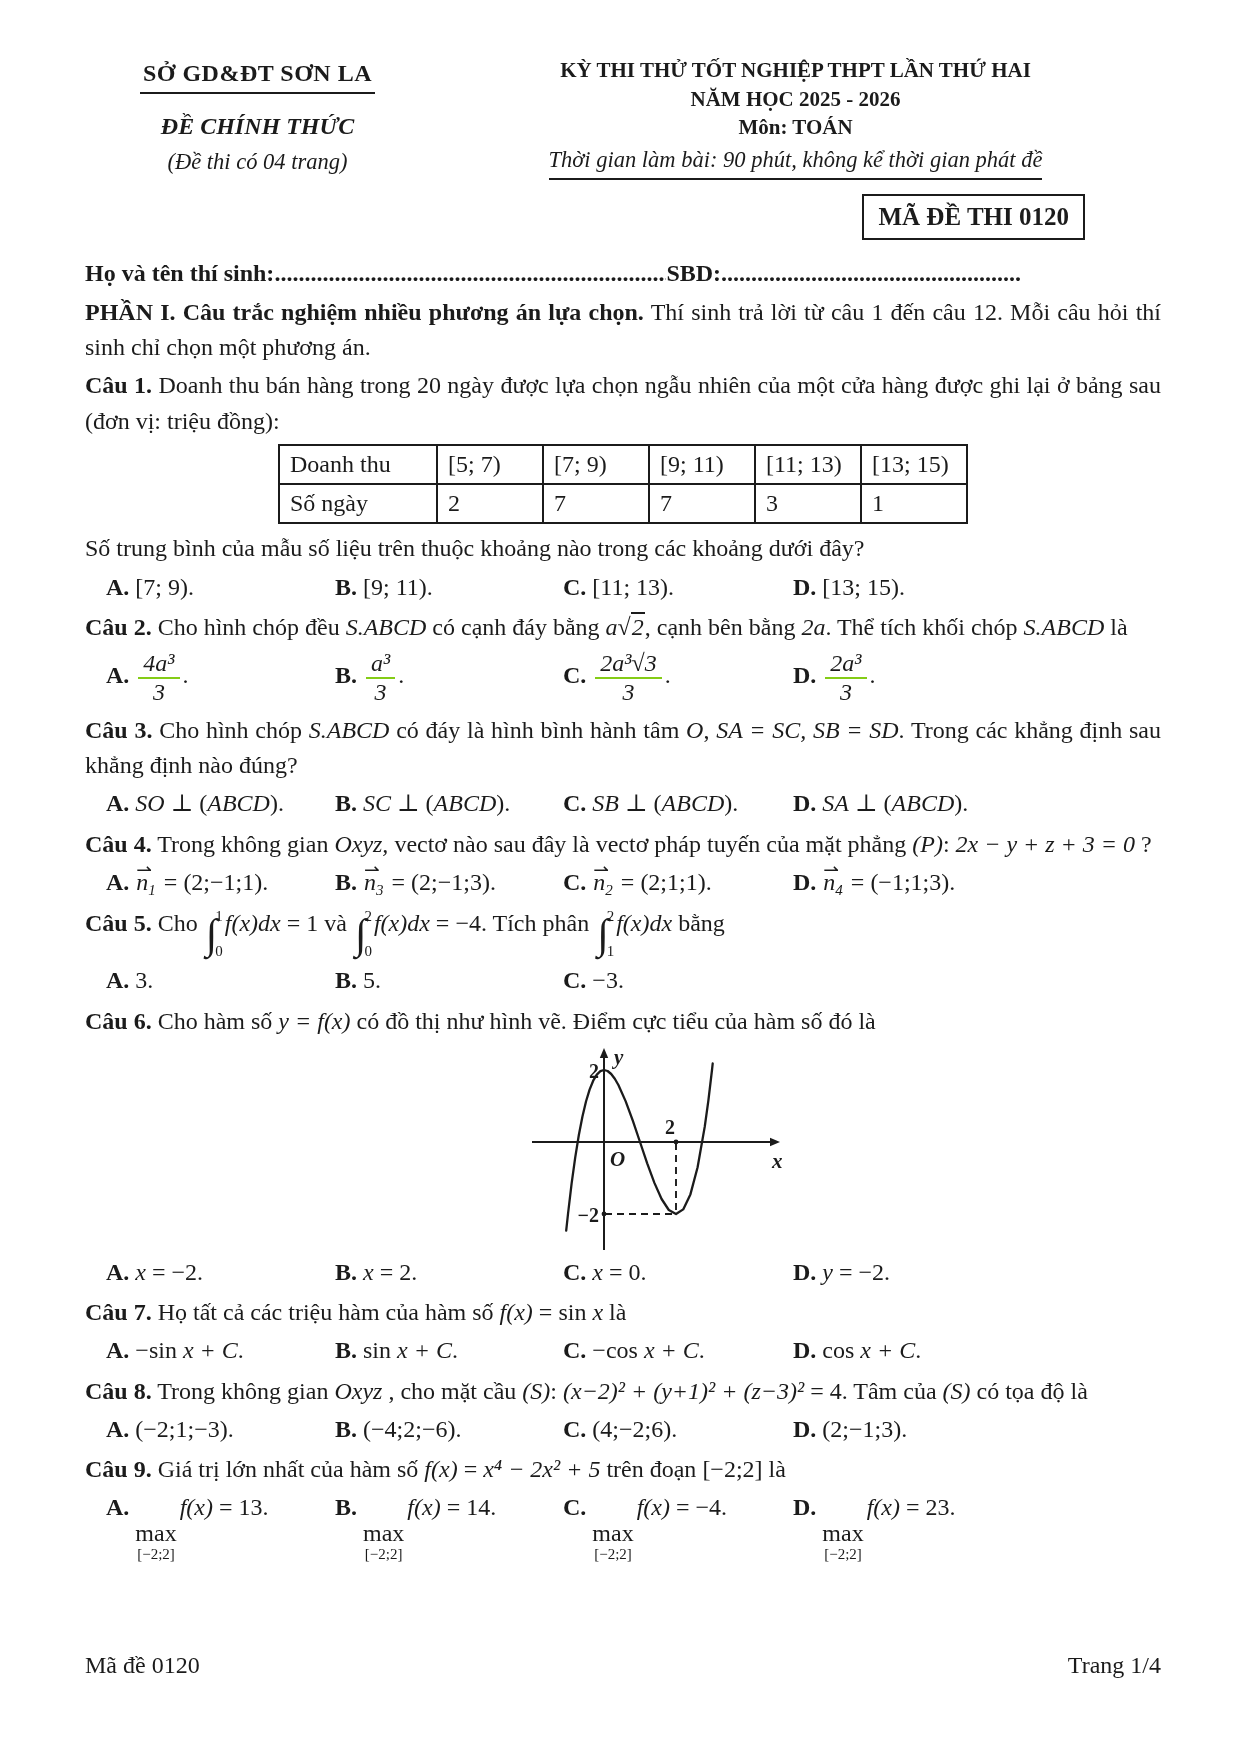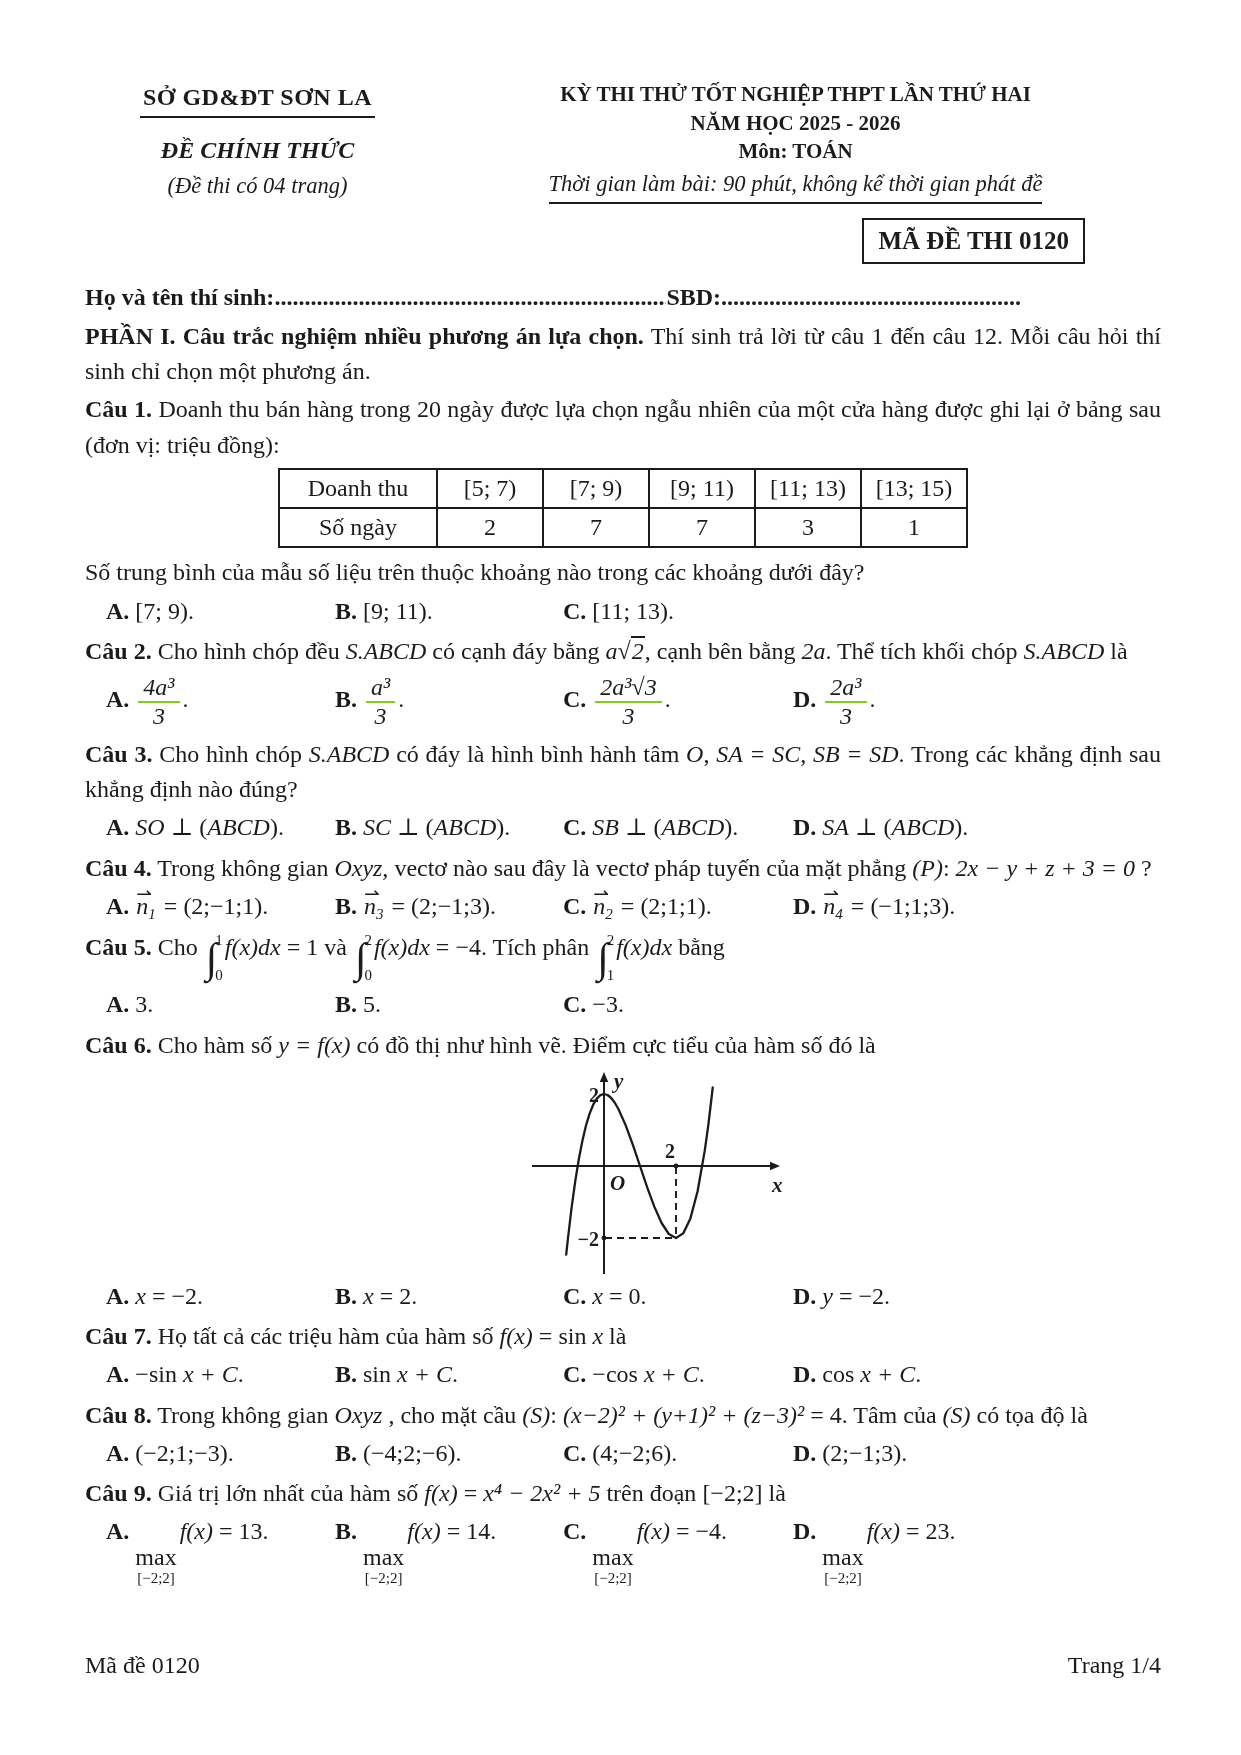--- a/index.html
+++ b/index.html
@@ -1,21 +1,21 @@
 <!DOCTYPE html>
 <html><head>
 <meta charset="utf-8">
 <style>
   html,body{margin:0;padding:0}
   body{
     width:1241px;height:1755px;background:#ffffff;position:relative;overflow:hidden;
     font-family:"Liberation Serif","DejaVu Serif",serif;
     font-size:24px;line-height:1.47;color:#1b1b1b;
   }
-  .page{padding:80px 80px 0 85px}
+  .page{padding:56px 80px 0 85px}
   
   .hdr{display:flex}
   .h-left{width:345px;text-align:center;flex:0 0 auto}
   .h-right{flex:1;text-align:center}
   .org{font-weight:bold;display:inline-block;border-bottom:2px solid #1b1b1b;padding:0 3px 1px;letter-spacing:.5px}
   .doctype{font-weight:bold;font-style:italic;margin-top:15px}
   .docpages{font-style:italic;font-size:22.5px}
   .t1{font-weight:bold;font-size:21px;line-height:1.36}
   .dur{font-style:italic;font-size:22.5px;margin-top:1px}
   .dur span{display:inline-block;border-bottom:2px solid #1b1b1b;padding-bottom:2px}
@@ -26,21 +26,21 @@
   .lbl{font-weight:bold}
   .dots{display:inline-block;overflow:hidden;white-space:nowrap;vertical-align:bottom;font-weight:bold}
   .d1{width:392px}.d2{width:300px}
   
   .para{margin:3px 0;text-align:justify}
   .opts{display:grid;grid-template-columns:229px 228px 230px 1fr;padding-left:21px;margin:1px 0 5px;align-items:center}
   .opt{white-space:nowrap}
   .it,.itl{font-style:italic}
   .bld{font-weight:bold}
   
-  .q1t{border-collapse:collapse;margin:5px auto 7px;text-align:center;font-size:24px}
+  .q1t{border-collapse:collapse;margin:5px auto 7px;font-size:24px}
   .q1t td{border:2px solid #1b1b1b;padding:1px 10px;min-width:84px}
   .q1t td:first-child{min-width:136px}
   
   .frac{display:inline-block;vertical-align:-0.72em;text-align:center;line-height:1.12;margin:2px 3px}
   .frac .num{display:block;border-bottom:2px solid #84cc16;padding:0 5px;font-style:italic}
   .frac .den{display:block;font-style:italic}
   .sqrt{white-space:nowrap}
   .sqrt .rad{border-top:2px solid #1b1b1b;font-style:italic;padding:0 1px}
   .intg{display:inline-flex;align-items:center;vertical-align:-0.72em;margin:0 2px}
   .isym{font-size:42px;line-height:1}
@@ -108,20 +108,21 @@
         <td>3</td>
         <td>1</td>
       </tr>
     </tbody>
       </table>
     <p class="para"><span>Số trung bình của mẫu số liệu trên thuộc khoảng nào trong các khoảng dưới đây?</span></p>
     <div class="opts">
       <div class="opt"><span class="bld ">A. </span><span>[7; 9).</span></div>
       <div class="opt"><span class="bld ">B. </span><span>[9; 11).</span></div>
       <div class="opt"><span class="bld ">C. </span><span>[11; 13).</span></div>
+      <div class="opt"><span class="bld ">D. </span><span>[13; 15).</span></div>
     </div>
   </div>
 
   <div>
     <p class="para"><span class="bld ">Câu 2.</span><span> Cho hình chóp đều </span><span class="itl">S.ABCD</span><span> có cạnh đáy bằng </span><span class="itl">a</span><span class="sqrt"><span class="rsign">√</span><span class="rad">2</span></span><span>, cạnh bên bằng </span><span class="itl">2a</span><span>. Thể tích khối chóp </span><span class="itl">S.ABCD</span><span> là</span></p>
     <div class="opts">
       <div class="opt"><span class="bld ">A. </span><span class="frac"><span class="num">4a³</span><span class="den">3</span></span><span>.</span></div>
       <div class="opt"><span class="bld ">B. </span><span class="frac"><span class="num">a³</span><span class="den">3</span></span><span>.</span></div>
       <div class="opt"><span class="bld ">C. </span><span class="frac"><span class="num">2a³√3</span><span class="den">3</span></span><span>.</span></div>
       <div class="opt"><span class="bld ">D. </span><span class="frac"><span class="num">2a³</span><span class="den">3</span></span><span>.</span></div>

